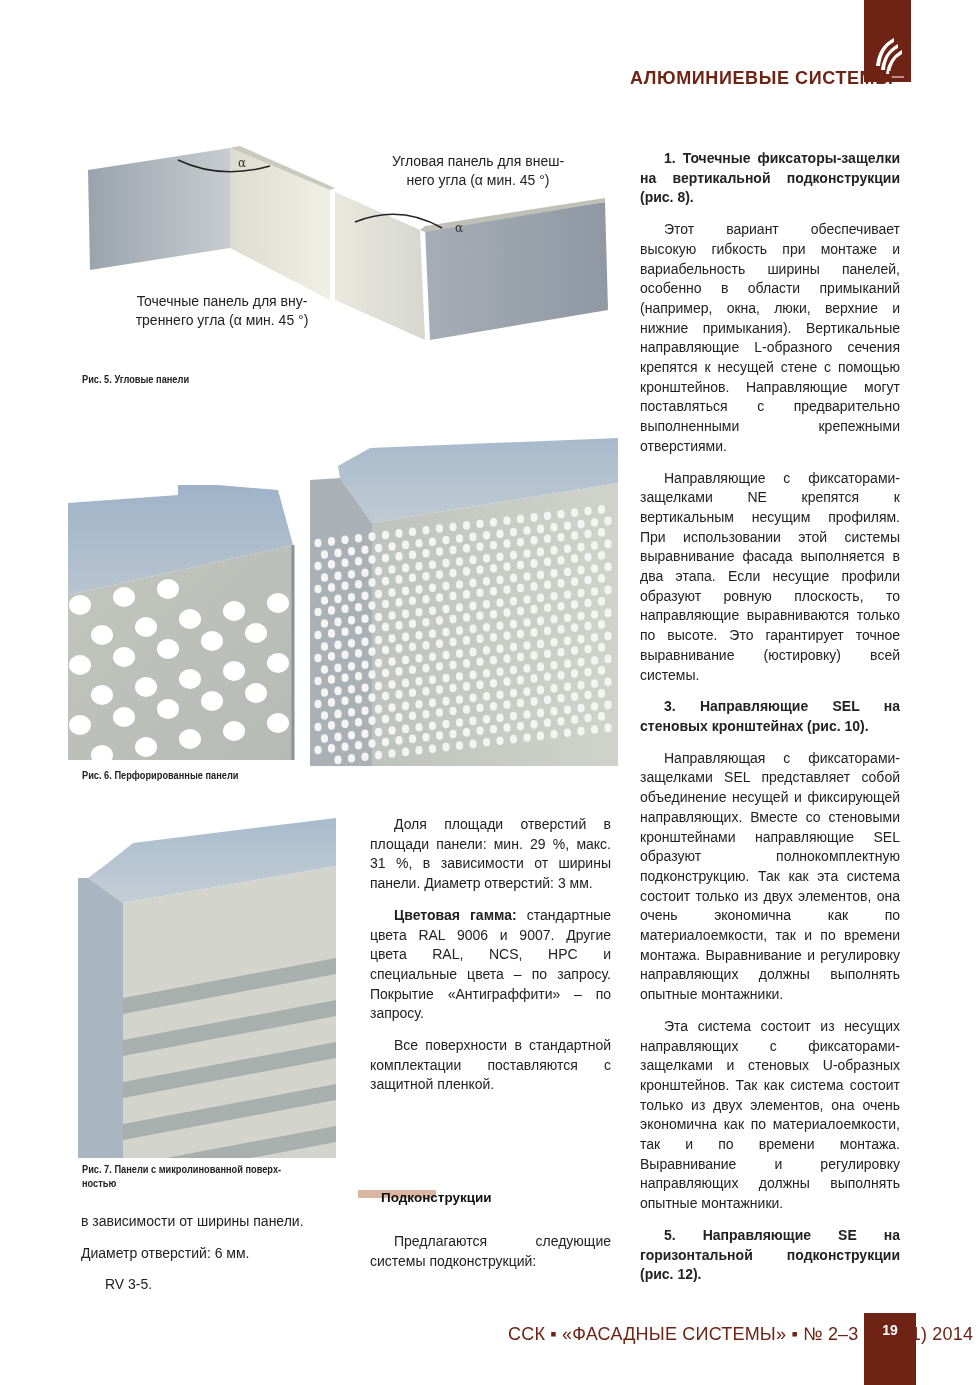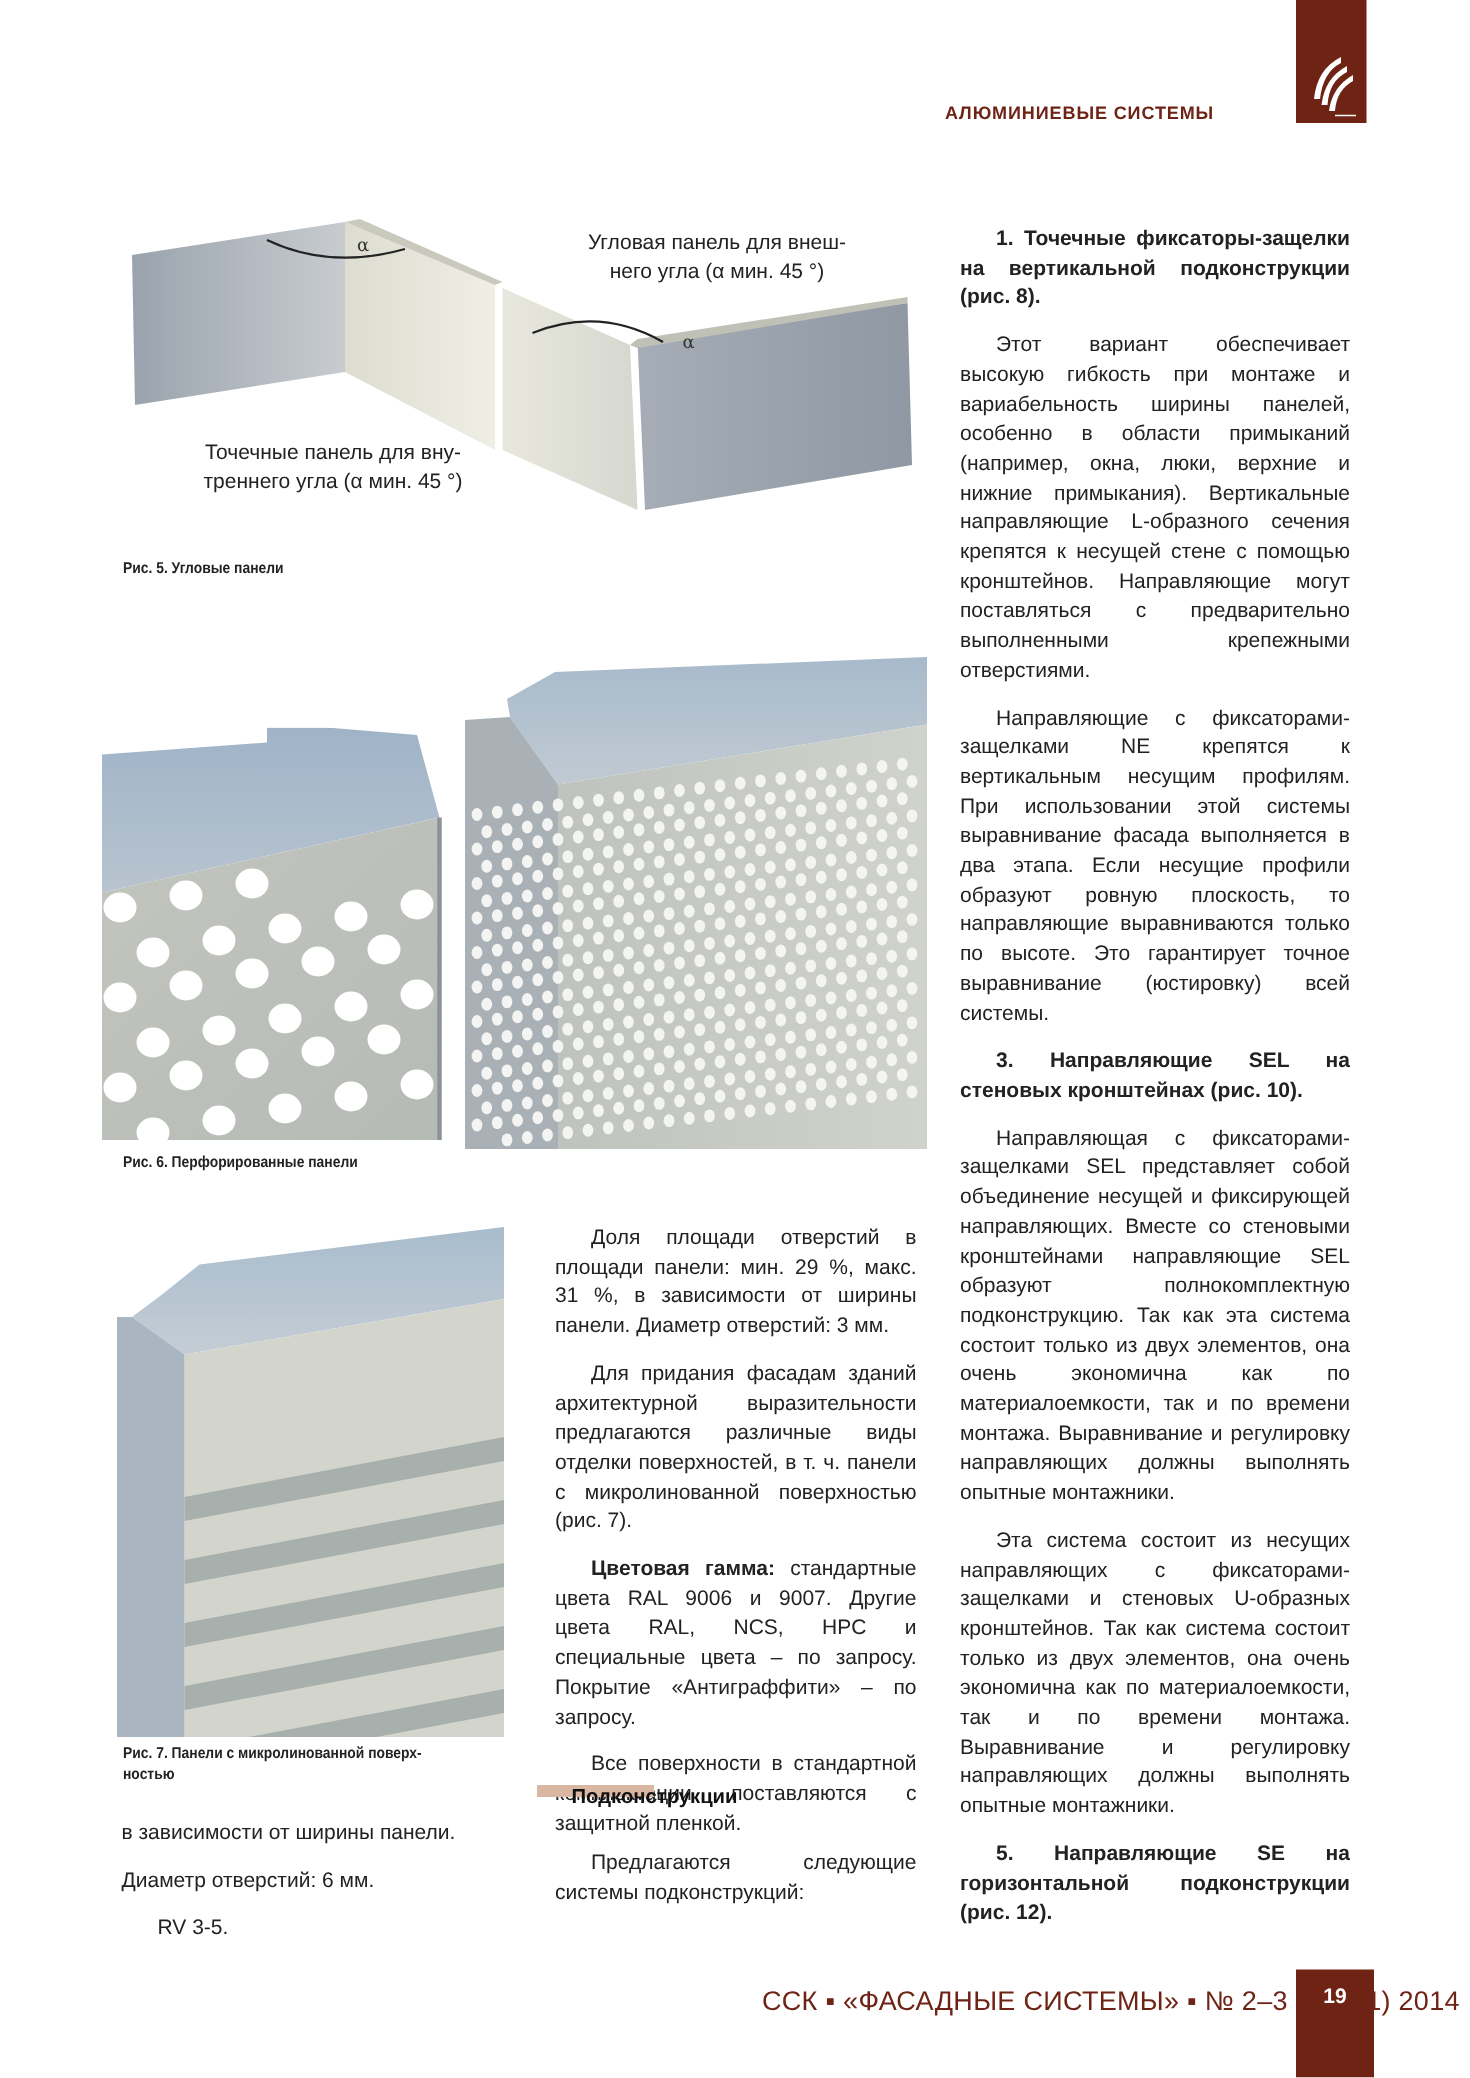--- a/index.html
+++ b/index.html
@@ -3,21 +3,21 @@
 <meta charset="utf-8">
 <style>
   * { box-sizing: border-box; margin: 0; padding: 0; }
   body { width: 980px; height: 1385px; background: #ffffff; position: relative; overflow: hidden;
          font-family: "Liberation Sans", sans-serif; color: #1e1e1e; }
   .abs { position: absolute; }
 
   
   .logo-block { left: 864px; top: 0; width: 47px; height: 82px; background: #6e2314; }
   .logo-block svg { position: absolute; left: 8px; top: 36px; }
-  .section-title { left: 630px; top: 68px; font-size: 12px; font-weight: bold; letter-spacing: 0.6px; color: #6e2314; }
+  .section-title { left: 630px; top: 68px; font-size: 18px; font-weight: bold; letter-spacing: 0.6px; color: #6e2314; }
 
   
   .fig { overflow: hidden; }
   .fig5 { left: 80px; top: 140px; width: 530px; height: 225px; }
   .fig6a { left: 68px; top: 485px; width: 245px; height: 275px; }
   .fig6b { left: 310px; top: 438px; width: 308px; height: 328px; }
   .fig7 { left: 78px; top: 808px; width: 258px; height: 350px; }
 
   .label-small { font-size: 14px; line-height: 19px; color: #222; text-align: center; }
   .caption { font-family: "Liberation Sans", sans-serif; font-size: 10.5px; font-weight: bold; color: #222; line-height: 14px; transform: scaleX(0.88); transform-origin: left top; }
@@ -625,21 +625,20 @@
 </div>
 
 <div class="abs col col1">
   <p>в зависимости от ширины панели.</p>
   <p style="text-align:left">Диаметр отверстий: 6 мм.</p>
   <p class="ind" style="text-align:left">RV 3-5.</p>
 </div>
 
 <div class="abs col col2">
   <p class="ind">Доля площади отверстий в площади панели: мин. 29 %, макс. 31 %, в зависимости от ширины панели. Диаметр отверстий: 3 мм.</p>
-  <p class="ind">Для придания фасадам зданий архитектурной выразительности предлагаются различные виды отделки поверхностей, в т. ч. панели с микролинованной поверхностью (рис. 7).</p>
   <p class="ind"><b>Цветовая гамма:</b><span> стандартные цвета RAL 9006 и 9007. Другие цвета RAL, NCS, HPC и специальные цвета – по запросу. Покрытие «Антиграффити» – по запросу.</span></p>
   <p class="ind">Все поверхности в стандартной комплектации поставляются с защитной пленкой.</p>
 </div>
 <div class="abs sub-head">
   <div class="bar"></div>
   <div class="txt">Подконструкции</div>
 </div>
 <div class="abs col" style="left:358px; top:1220px; width:265px;">
   <p class="ind">Предлагаются следующие системы подконструкций:</p>
 </div>

